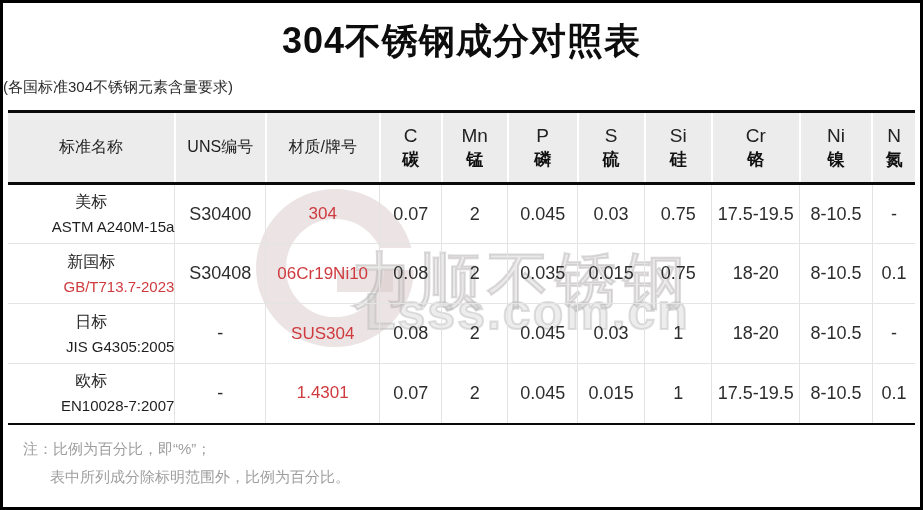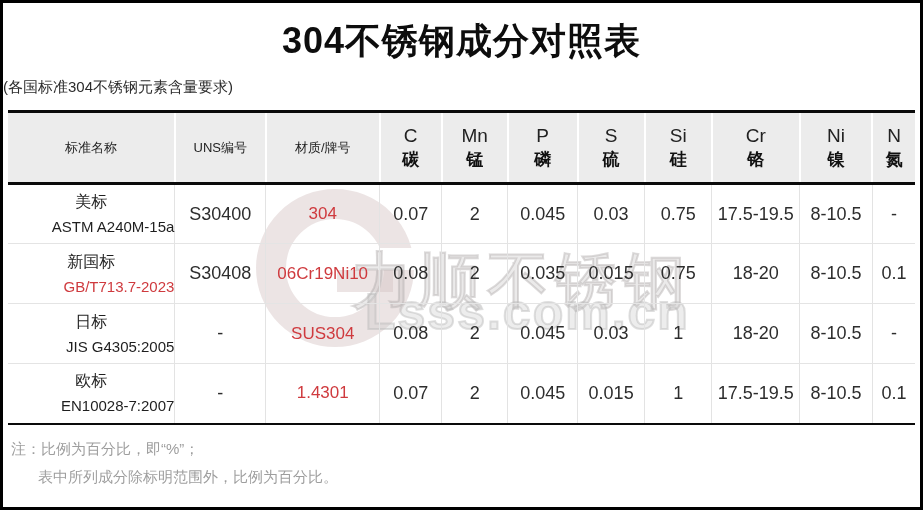--- a/index.html
+++ b/index.html
@@ -41,36 +41,36 @@
     background:transparent;
   }
   thead th {
     background:#ececec;
     border-top:3px solid #0a0a0a; border-bottom:3px solid #0a0a0a;
     border-left:2px solid #fff;
     height:72px; vertical-align:middle; text-align:center;
     font-weight:normal; color:#1f1f1f;
   }
   thead th:first-child { border-left:none; }
-  .th-single { font-size:13px; }
+  .th-single { font-size:16px; }
   .el-symbol { display:block; font-size:19px; line-height:24px; color:#222; }
   .el-cn { display:block; font-size:17px; line-height:24px; font-weight:bold; color:#111; }
   tbody td {
     border-left:1px solid #e3e3e3; border-bottom:1px solid #e4e4e4;
     height:60px; vertical-align:middle; text-align:center;
     font-size:18px; color:#2d2d2d; background:transparent;
   }
   tbody td:first-child { border-left:none; }
   tbody tr:last-child td { border-bottom:2px solid #0a0a0a; }
   .std-name { display:block; font-size:16px; line-height:25px; color:#1f1f1f; }
   .std-code { display:block; font-size:15px; line-height:25px; color:#1f1f1f;text-align:right; }
   .red { color:#cf3a3e !important; }
   .grade { font-size:17px; }
   
-  .notes { margin:10px 0 0 8px; font-size:15px; color:#9e9e9e; line-height:28px; }
+  .notes { margin:10px 0 0 20px; font-size:15px; color:#9e9e9e; line-height:28px; }
   .note-line2 { padding-left:27px; }
 </style>
 </head>
 <body>
 
 <div class="page">
 
   <div class="watermark">
     <div class="wm-logo">
       <svg width="164" height="164" viewBox="0 0 164 164">

